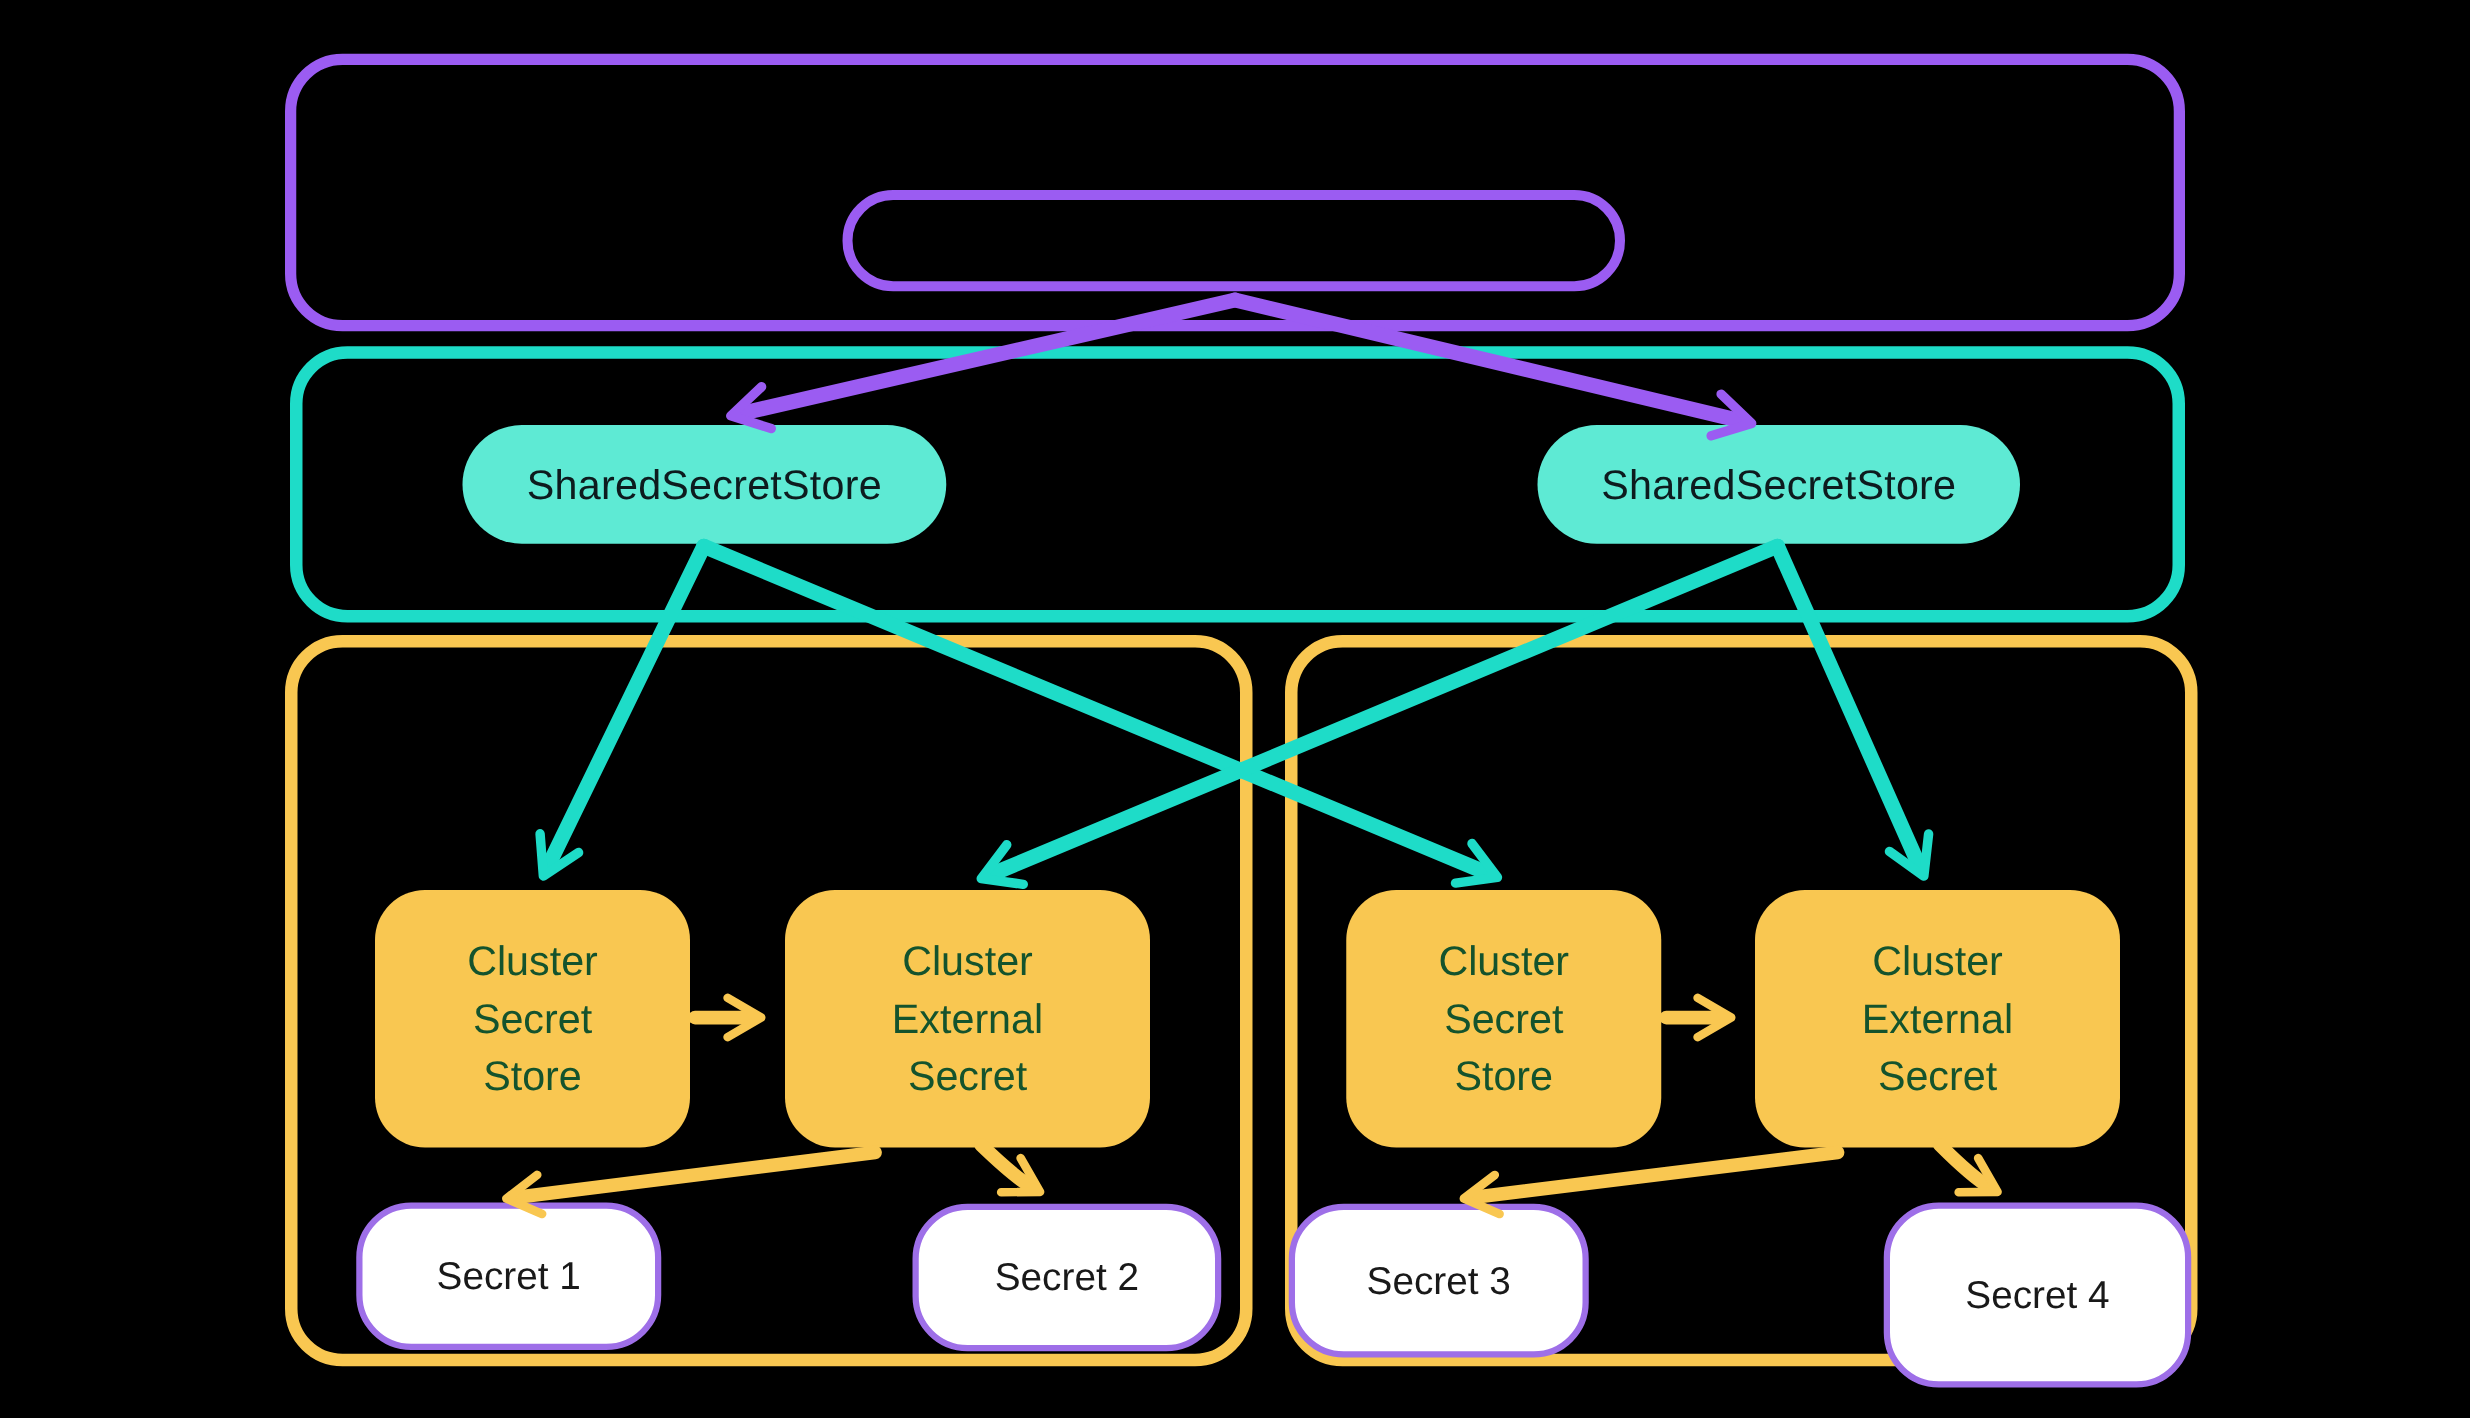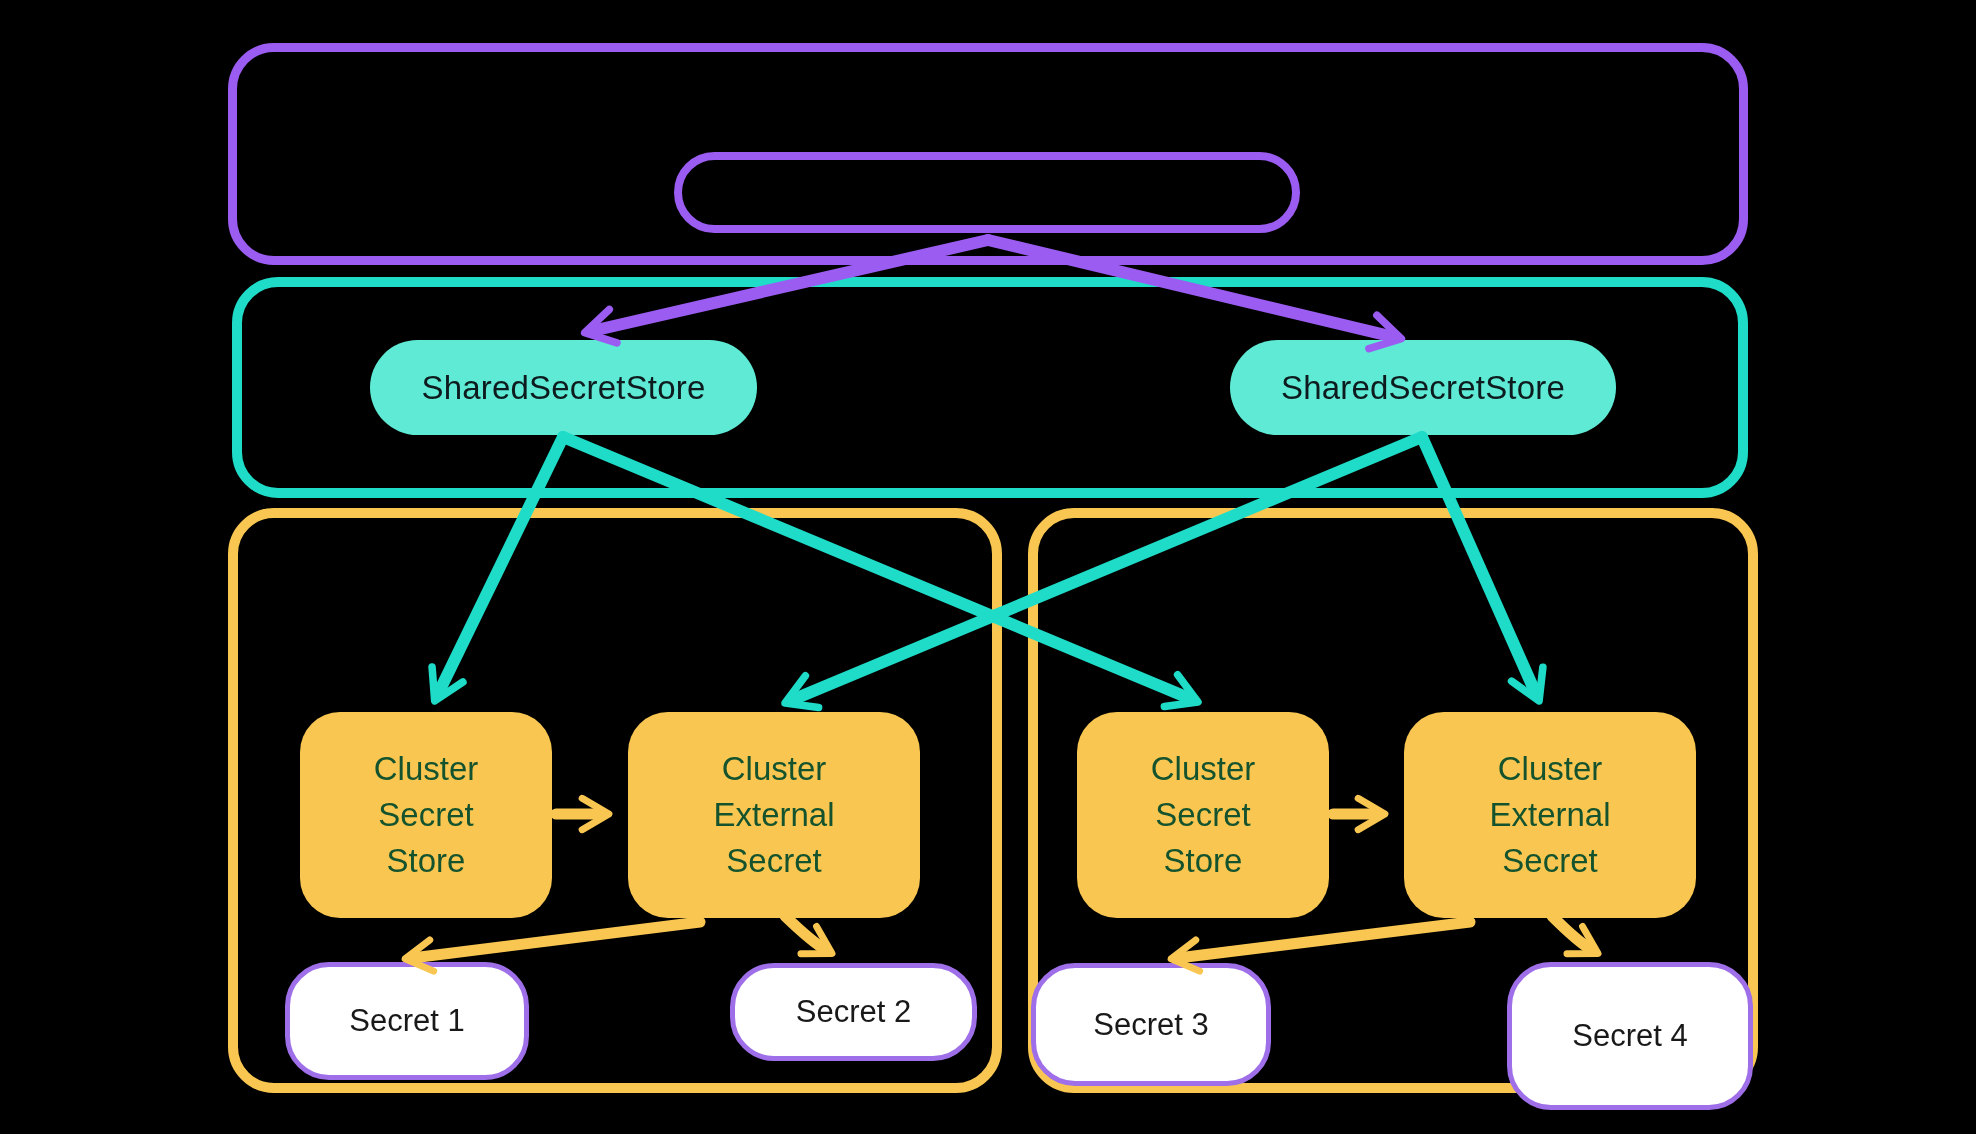--- a/index.html
+++ b/index.html
@@ -75,21 +75,21 @@
     <span>SharedSecretStore</span>
   </div>
 
   <div class="abs yellow-outline" style="left:228px; top:508px; width:774px; height:585px;"></div>
 
   <div class="abs yellow-outline" style="left:1028px; top:508px; width:730px; height:585px;"></div>
 
   <div class="abs secret-pill" style="left:253px; top:962px; width:244px; height:118px;margin-left:32px;">
     <span>Secret 1</span>
   </div>
-  <div class="abs secret-pill" style="left:730px; top:963px; width:247px; height:98px;">
+  <div class="abs secret-pill" style="left:730px; top:963px; width:247px; height:118px;">
     <span>Secret 2</span>
   </div>
   <div class="abs secret-pill" style="left:1031px; top:963px; width:240px; height:123px;">
     <span>Secret 3</span>
   </div>
   <div class="abs secret-pill" style="left:1507px; top:962px; width:246px; height:148px;">
     <span>Secret 4</span>
   </div>
 
   <div class="abs yellow-box" style="left:300px; top:712px; width:252px; height:206px; z-index:40;">

